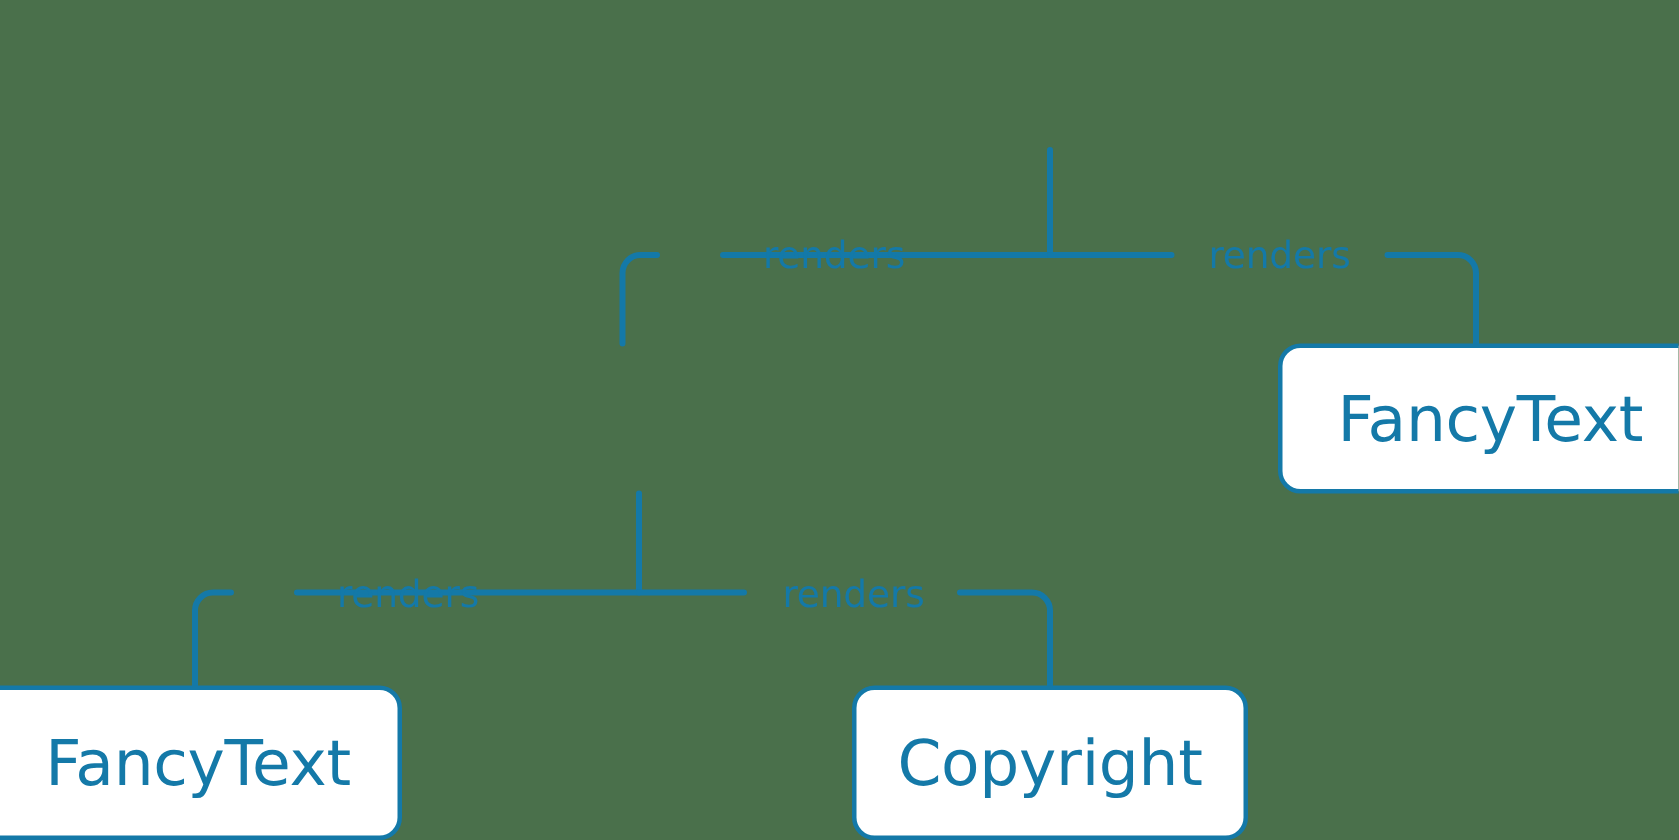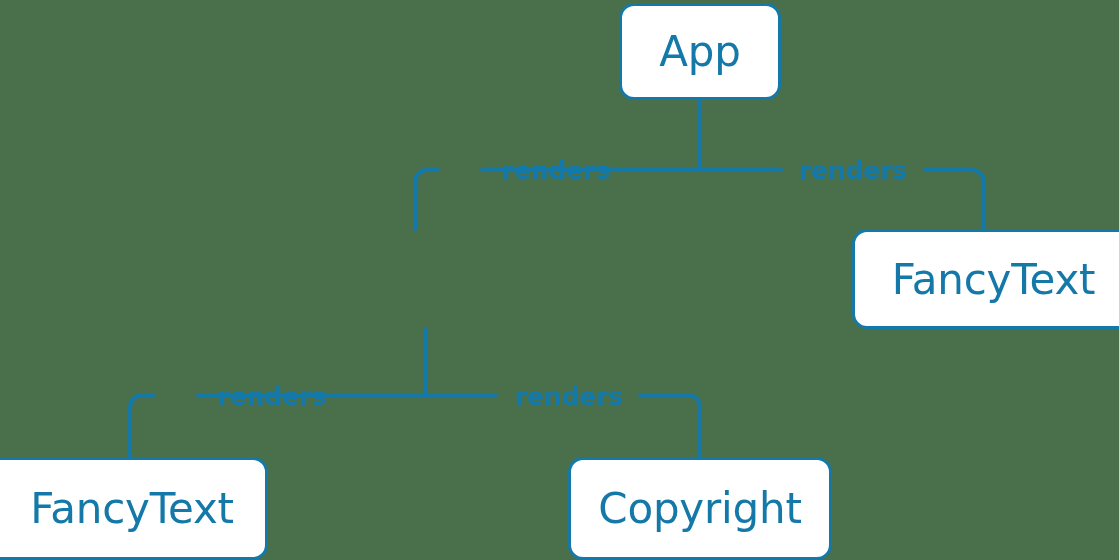--- a/index.html
+++ b/index.html
@@ -41,21 +41,21 @@
     color: #1479a8;
     font-family: "DejaVu Sans", sans-serif;
     font-weight: 400;
     white-space: nowrap;
     letter-spacing: -0.2px;
   }
   .edge-label {
     position: absolute;
     color: #1479a8;
     font-family: "DejaVu Sans", sans-serif;
-    font-weight: 700;
+    font-weight: 400;
     font-size: 25px;
     white-space: nowrap;
     z-index: 4;
     letter-spacing: -0.1px;
     transform: translate(-50%, -50%);
   }
   
   #node-app            { left: 619px; top: 3px;   width: 162px; height: 97px;  }
   #node-app .node-label            { font-size: 42px; }
   #node-inspiration    { left: 196px; top: 229px; width: 460px; height: 100px; }
@@ -87,23 +87,20 @@
 
       <path d="M 426 395 L 496 395 M 640 395 L 688 395 A 12 12 0 0 1 700 407 L 700 457"></path>
     </g>
   </svg>
 
   <div class="edge-label" style="left:556px; top:170px;">renders</div>
   <div class="edge-label" style="left:853px; top:170px;">renders</div>
   <div class="edge-label" style="left:272px; top:396px;">renders</div>
   <div class="edge-label" style="left:569px; top:396px;">renders</div>
 
-  <div class="node" id="node-app">
-    <span class="node-label">App</span>
-  </div>
 
 
   <div class="node" id="node-fancytext-right">
     <span class="node-label">FancyText</span>
   </div>
 
   <div class="node" id="node-fancytext-left">
     <span class="node-label">FancyText</span>
   </div>
 

